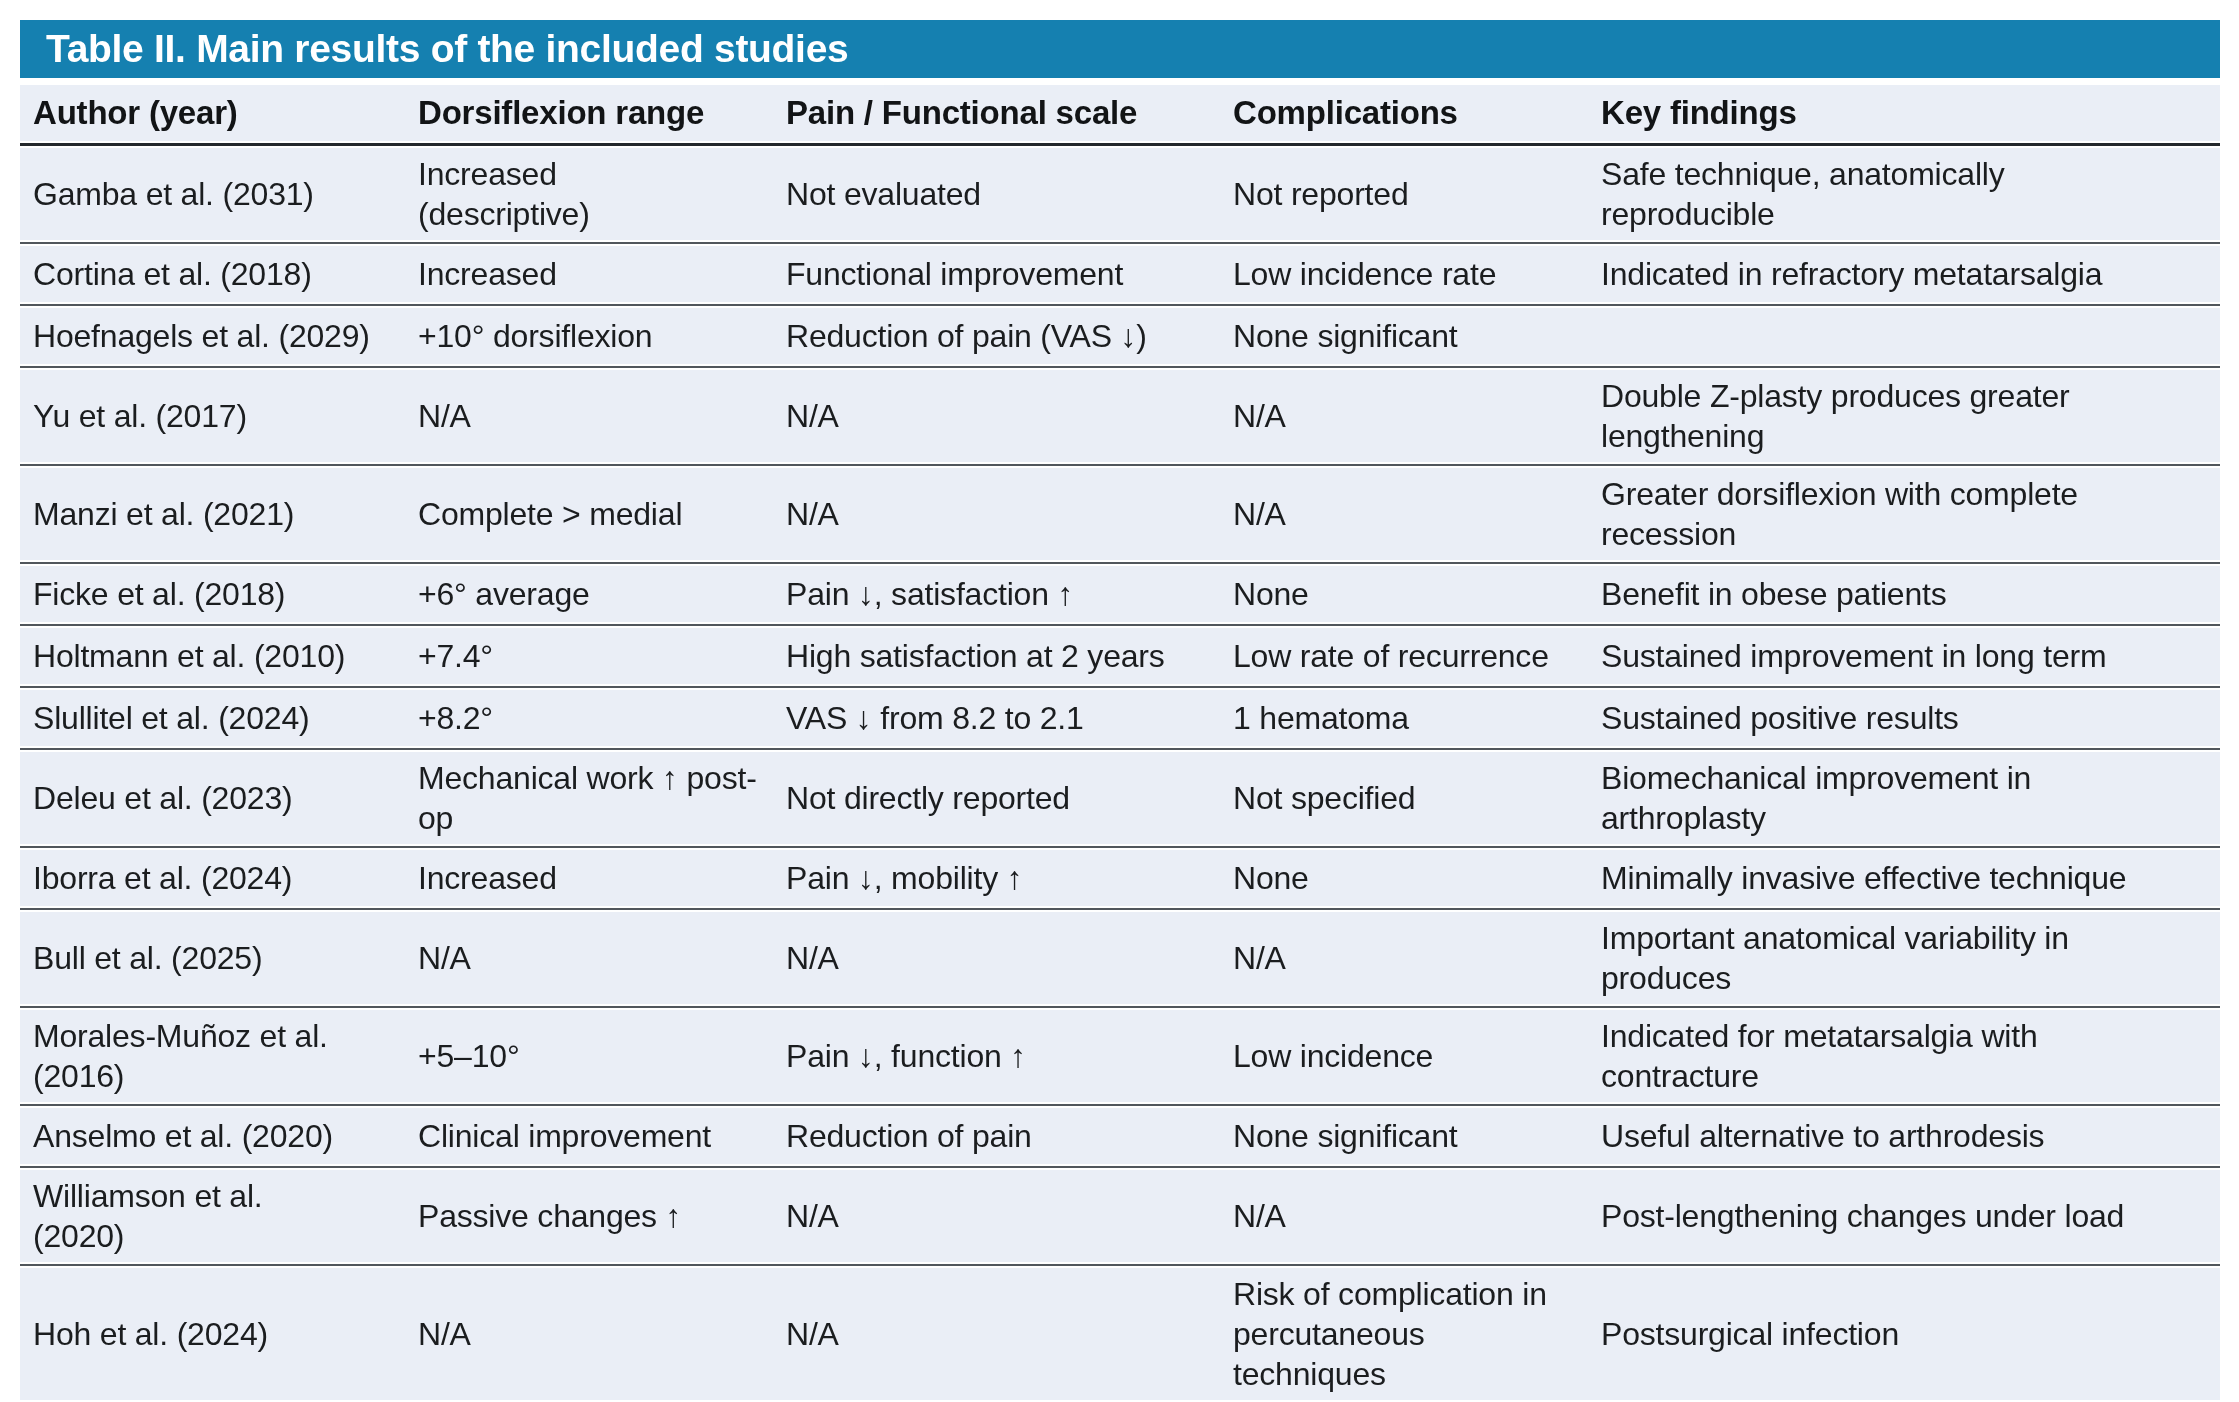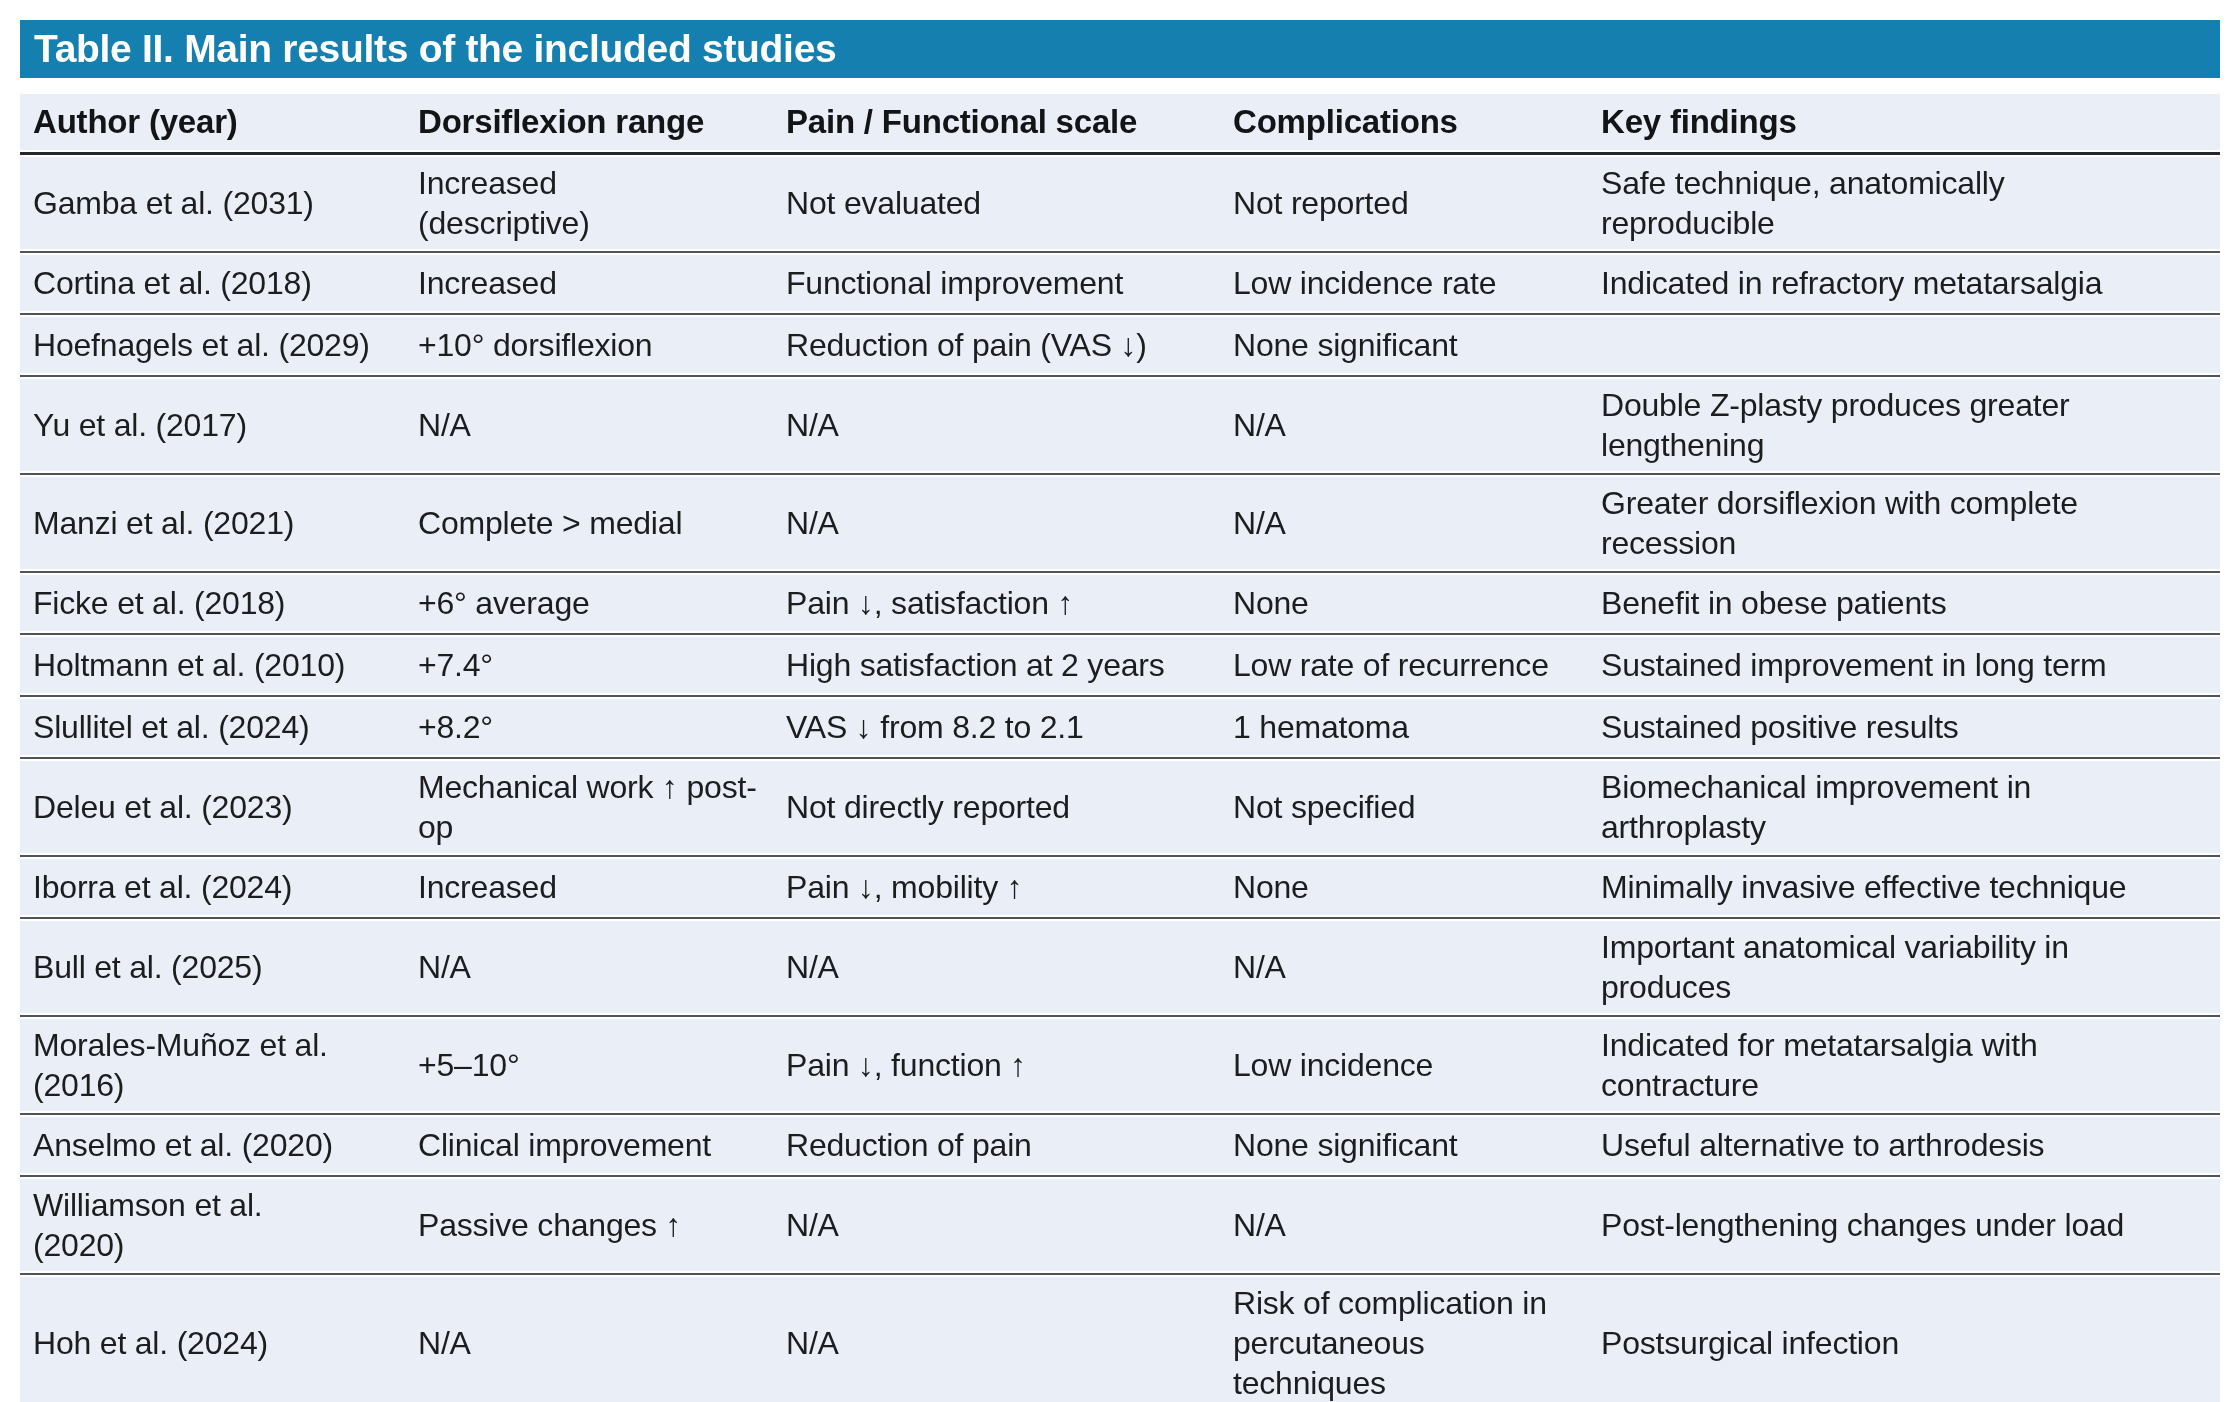--- a/index.html
+++ b/index.html
@@ -10,32 +10,32 @@
     letter-spacing:-0.2px;
   }
   .page { position:absolute; left:20px; top:20px; width:2200px; }
 
   .titlebar {
     height:58px; background:#1580b0;
     display:flex; align-items:center;
     padding-left:14px; box-sizing:border-box;
   }
   .title-text {
-    color:#ffffff; font-size:39px; font-weight:bold; letter-spacing:-0.3px;
+    color:#ffffff; font-size:39px; font-weight:bold; letter-spacing:-0.3px;margin-left:12px;
   }
 
   .grid-row {
     display:grid;
     grid-template-columns:385px 368px 447px 368px 1fr;
     background:#eaeef6;
     align-items:center;
     min-height:56px;
     box-sizing:border-box;
   }
-  .thead { margin-top:16px; }
+  .thead { margin-top:7px; }
   .hcell {
     font-weight:bold; font-size:33px; color:#121416;
     padding:6px 8px 6px 13px;
   }
   .cell {
     font-size:32px; line-height:1.25;
     padding:6px 8px 6px 13px;
     white-space:pre-line;
   }
   .hline { height:3px; background:#24282c; margin:2px 0; }

